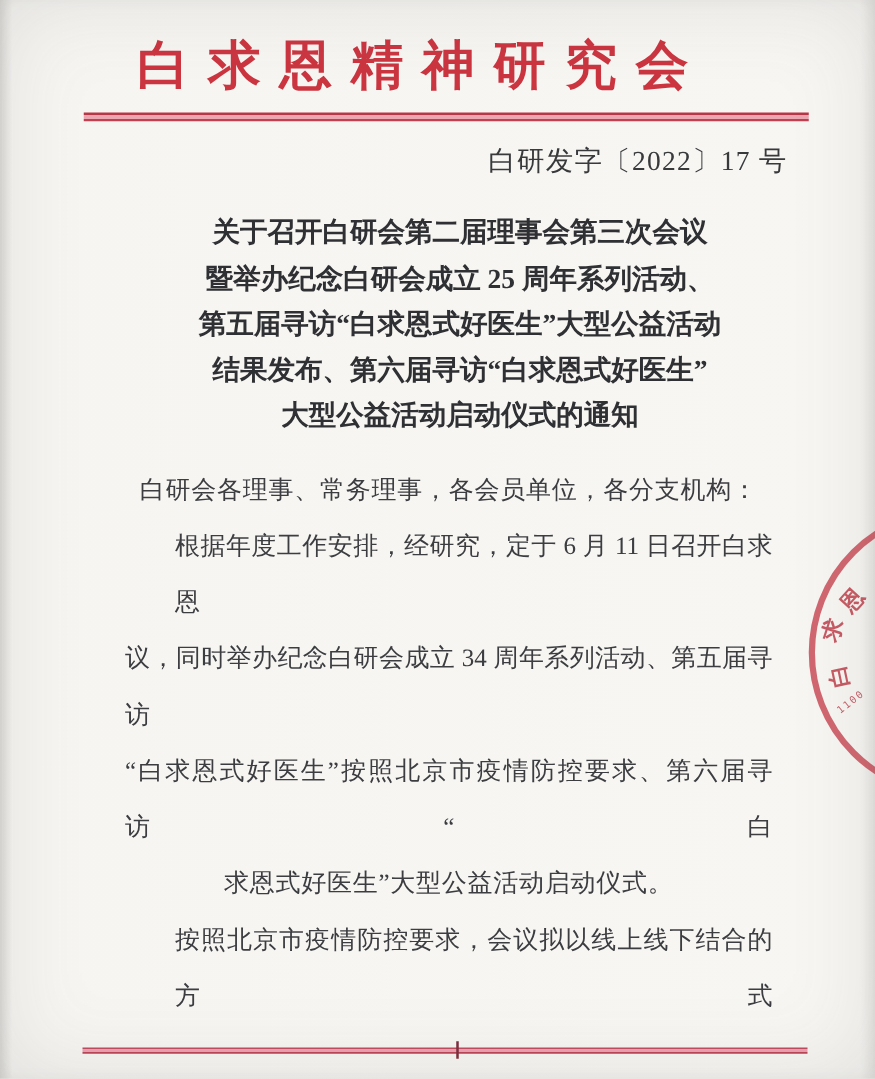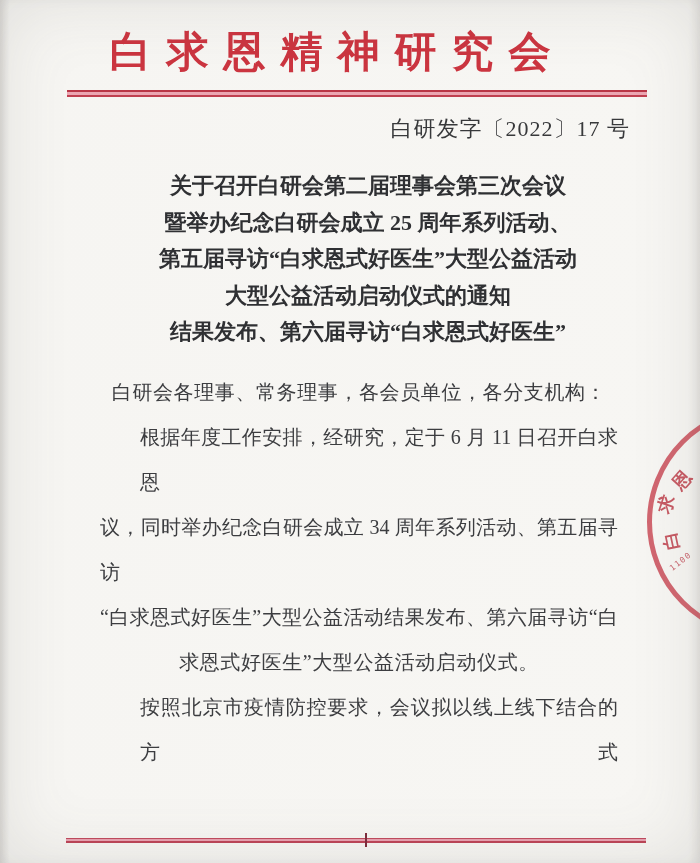--- a/index.html
+++ b/index.html
@@ -83,29 +83,29 @@
   <div class="org-title">白求恩精神研究会</div>
 
   <div class="red-rule"></div>
 
   <div class="doc-number">白研发字〔2022〕17 号</div>
 
   <div class="notice-title">
     <div class="tline">关于召开白研会第二届理事会第三次会议</div>
     <div class="tline">暨举办纪念白研会成立 25 周年系列活动、</div>
     <div class="tline">第五届寻访“白求恩式好医生”大型公益活动</div>
+    <div class="tline">结果发布、第六届寻访“白求恩式好医生”</div>
     <div class="tline">大型公益活动启动仪式的通知</div>
-    <div class="tline">结果发布、第六届寻访“白求恩式好医生”</div>
   </div>
 
   <div class="body-block">
     <div class="line">白研会各理事、常务理事，各会员单位，各分支机构：</div>
     <div class="line indent fill">根据年度工作安排，经研究，定于 6 月 11 日召开白求恩</div>
     <div class="line fill">议，同时举办纪念白研会成立 34 周年系列活动、第五届寻访</div>
-    <div class="line fill">“白求恩式好医生”大型公益活动结果发布、第六届寻访“白</div>
+    <div class="line fill">“白求恩式好医生”按照北京市疫情防控要求、第六届寻访“白</div>
     <div class="line">求恩式好医生”大型公益活动启动仪式。</div>
     <div class="line indent fill">按照北京市疫情防控要求，会议拟以线上线下结合的方式</div>
 
   </div>
 
   <div class="seal-ring"></div>
   <div class="seal-char c1">白</div>
   <div class="seal-char c2">求</div>
   <div class="seal-char c3">恩</div>
   <div class="seal-code">1100</div>

